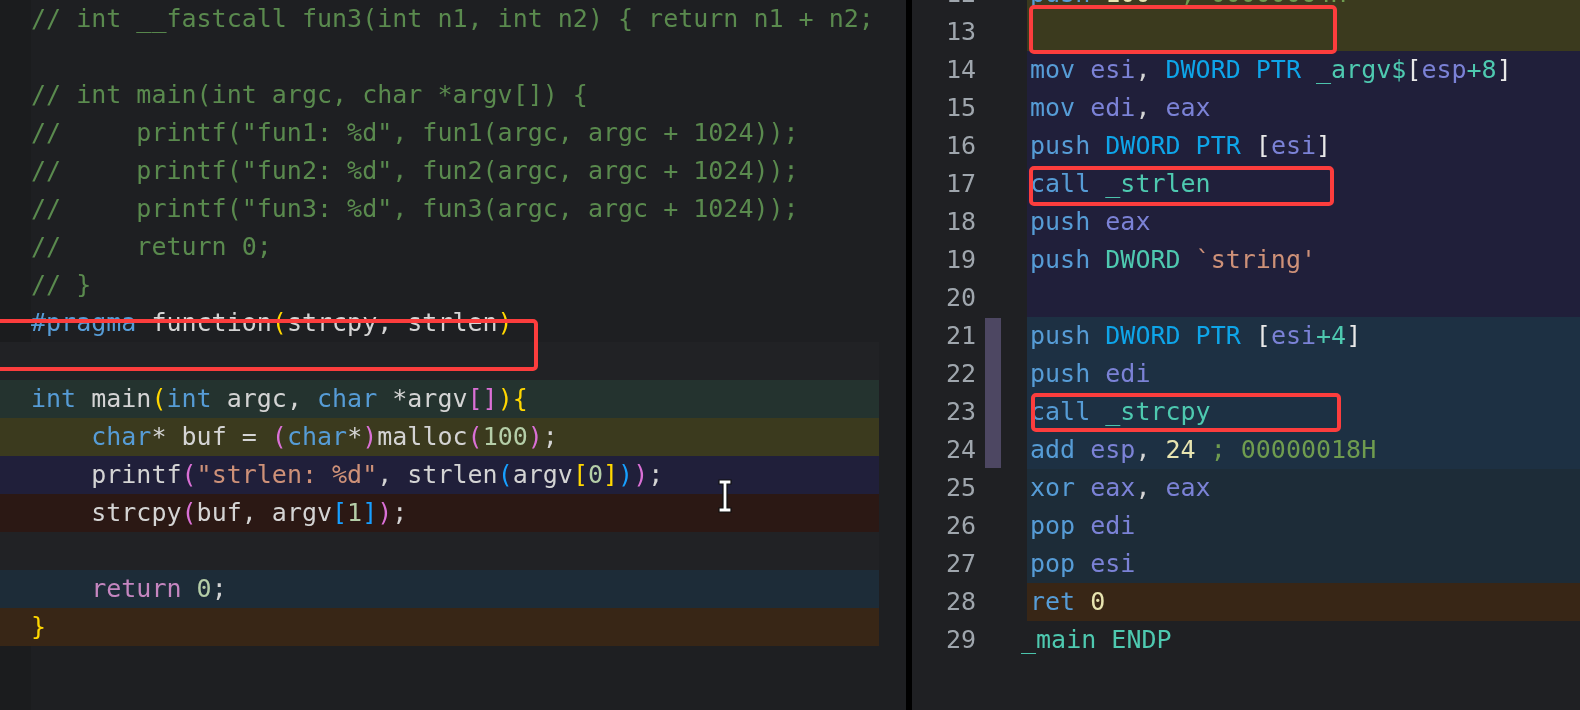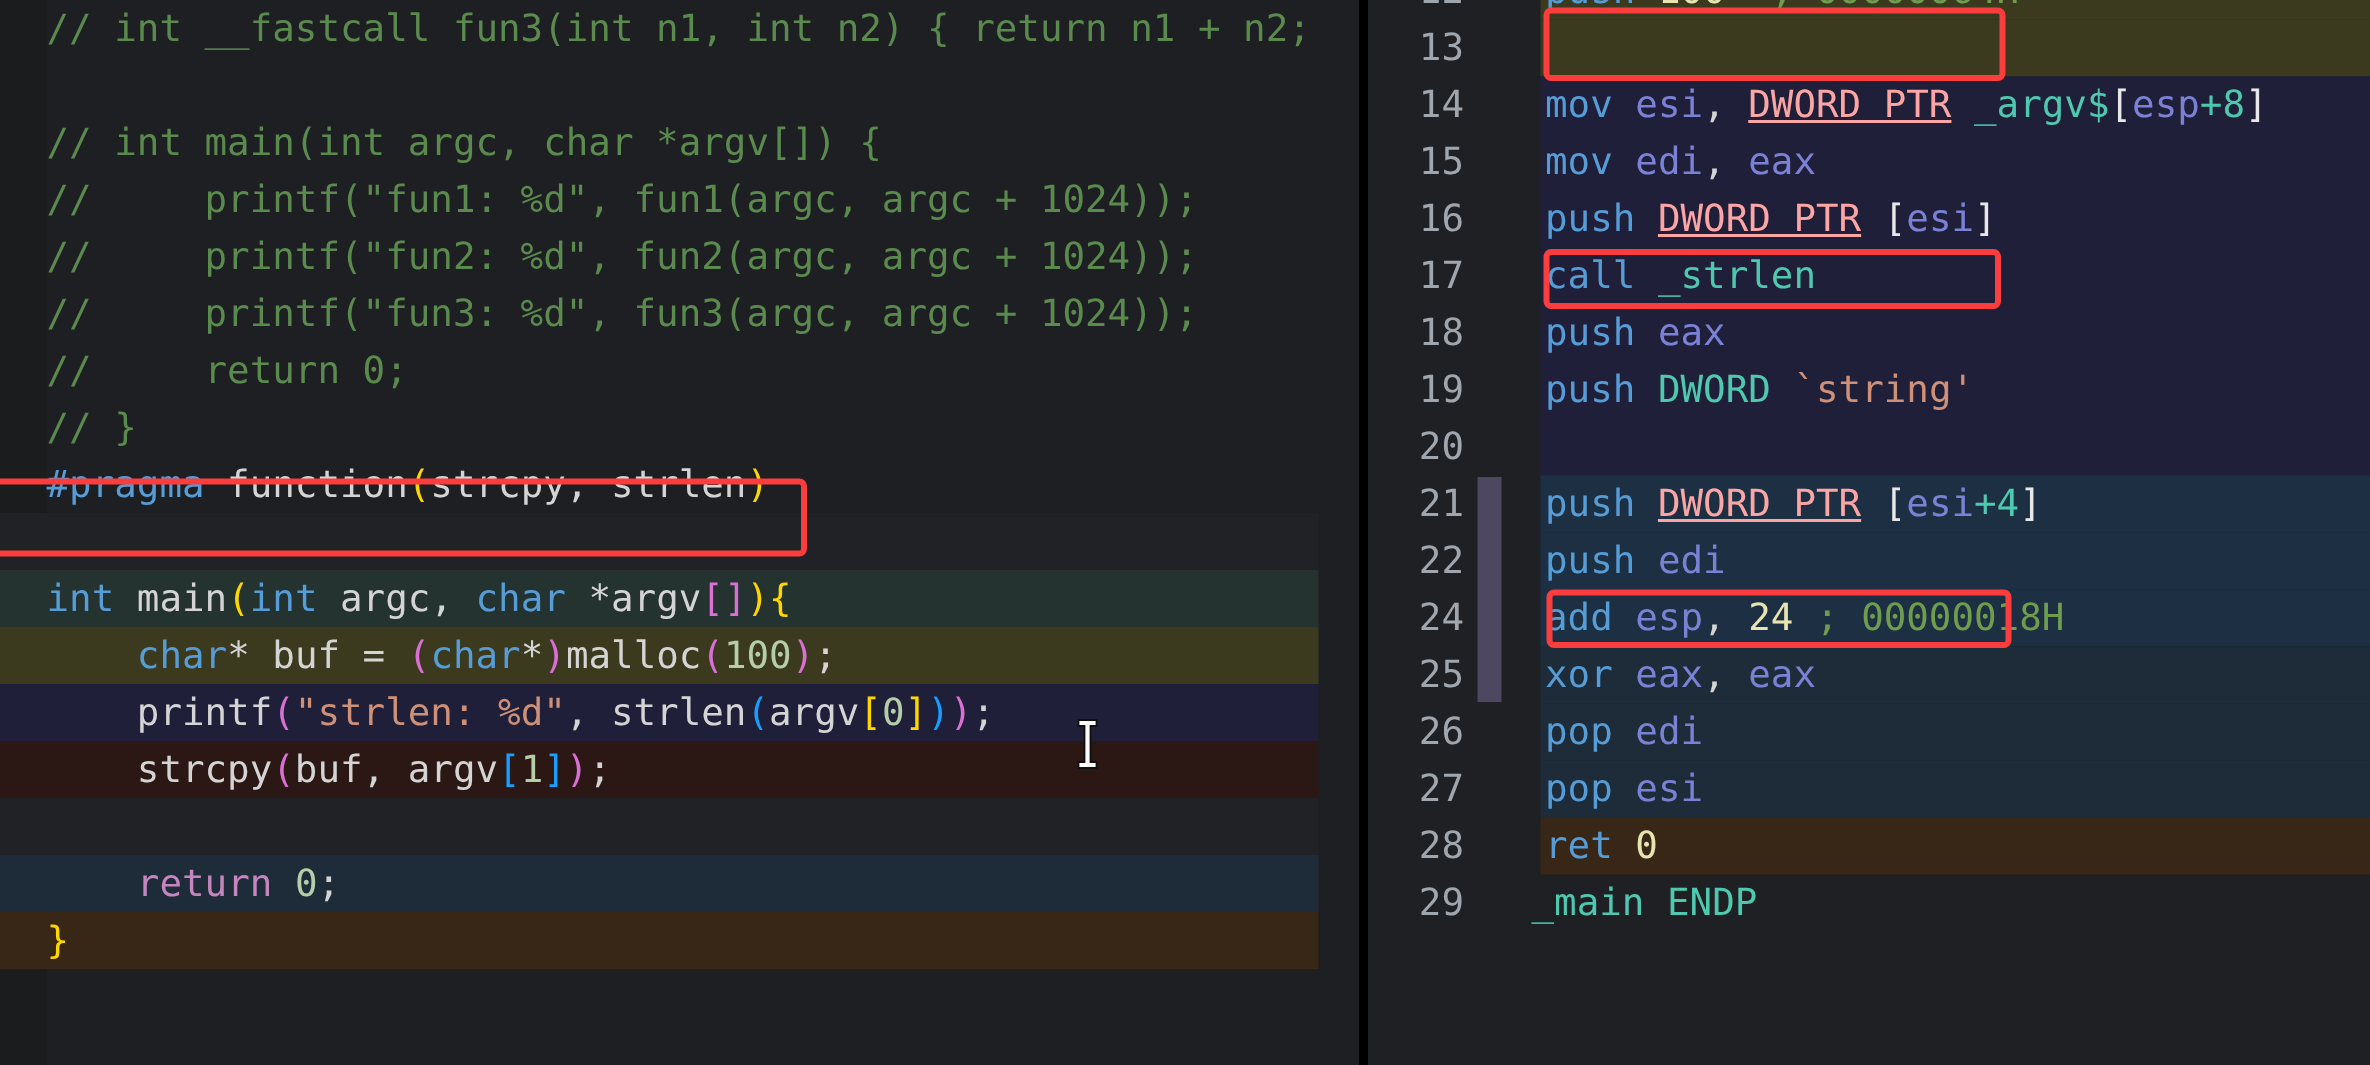--- a/index.html
+++ b/index.html
@@ -101,21 +101,21 @@
   .ab-none   { background: transparent; }
   .ab-olive  { background: #3b3a1e; }
   .ab-navy   { background: #201f3a; }
   .ab-slate  { background: #1d3043; }
   .ab-slate2 { background: #1d2c38; }
   .ab-brown  { background: #382616; }
 
   
   .a-mn   { color: #569cd6; }   
   .a-reg  { color: #7b82d6; }   
-  .a-ptr  { color: #fca5a5; text-decoration: underline; }   
+  .a-ptr  { color: #0ea5e9; }   
   .a-sym  { color: #4ec9b0; }   
   .a-num  { color: #e8e4b0; }   
   .a-cmt  { color: #6f9c4f; }   
   .a-str  { color: #ce9178; }   
   .a-brk  { color: #e8e8e8; }   
   .a-punc { color: #d4d4d4; }
 
   
   #asm-thumb {
     position: absolute; left: 73px; top: 318px;
@@ -182,20 +182,21 @@
         <div class="arow"><div class="aband ab-olive"></div><div class="lnum">13</div></div>
         <div class="arow"><div class="aband ab-navy"></div><div class="lnum">14</div><div class="atext"><span class="a-mn">mov</span><span class="a-punc"> </span><span class="a-reg">esi</span><span class="a-punc">, </span><span class="a-ptr">DWORD PTR</span><span class="a-punc"> </span><span class="a-sym">_argv$</span><span class="a-brk">[</span><span class="a-reg">esp</span><span class="a-sym">+8</span><span class="a-brk">]</span></div></div>
         <div class="arow"><div class="aband ab-navy"></div><div class="lnum">15</div><div class="atext"><span class="a-mn">mov</span><span class="a-punc"> </span><span class="a-reg">edi</span><span class="a-punc">, </span><span class="a-reg">eax</span></div></div>
         <div class="arow"><div class="aband ab-navy"></div><div class="lnum">16</div><div class="atext"><span class="a-mn">push</span><span class="a-punc"> </span><span class="a-ptr">DWORD PTR</span><span class="a-punc"> </span><span class="a-brk">[</span><span class="a-reg">esi</span><span class="a-brk">]</span></div></div>
         <div class="arow"><div class="aband ab-navy"></div><div class="lnum">17</div><div class="atext"><span class="a-mn">call</span><span class="a-punc"> </span><span class="a-sym">_strlen</span></div></div>
         <div class="arow"><div class="aband ab-navy"></div><div class="lnum">18</div><div class="atext"><span class="a-mn">push</span><span class="a-punc"> </span><span class="a-reg">eax</span></div></div>
         <div class="arow"><div class="aband ab-navy"></div><div class="lnum">19</div><div class="atext"><span class="a-mn">push</span><span class="a-punc"> </span><span class="a-sym">DWORD</span><span class="a-punc"> </span><span class="a-str">`string'</span></div></div>
         <div class="arow"><div class="aband ab-navy"></div><div class="lnum">20</div></div>
         <div class="arow"><div class="aband ab-slate"></div><div class="lnum">21</div><div class="atext"><span class="a-mn">push</span><span class="a-punc"> </span><span class="a-ptr">DWORD PTR</span><span class="a-punc"> </span><span class="a-brk">[</span><span class="a-reg">esi</span><span class="a-sym">+4</span><span class="a-brk">]</span></div></div>
         <div class="arow"><div class="aband ab-slate"></div><div class="lnum">22</div><div class="atext"><span class="a-mn">push</span><span class="a-punc"> </span><span class="a-reg">edi</span></div></div>
+        <div class="arow"><div class="aband ab-slate"></div><div class="lnum">23</div><div class="atext"><span class="a-mn">call</span><span class="a-punc"> </span><span class="a-sym">_strcpy</span></div></div>
         <div class="arow"><div class="aband ab-slate"></div><div class="lnum">24</div><div class="atext"><span class="a-mn">add</span><span class="a-punc"> </span><span class="a-reg">esp</span><span class="a-punc">, </span><span class="a-num">24</span><span class="a-punc"> </span><span class="a-cmt">; 00000018H</span></div></div>
         <div class="arow"><div class="aband ab-slate2"></div><div class="lnum">25</div><div class="atext"><span class="a-mn">xor</span><span class="a-punc"> </span><span class="a-reg">eax</span><span class="a-punc">, </span><span class="a-reg">eax</span></div></div>
         <div class="arow"><div class="aband ab-slate2"></div><div class="lnum">26</div><div class="atext"><span class="a-mn">pop</span><span class="a-punc"> </span><span class="a-reg">edi</span></div></div>
         <div class="arow"><div class="aband ab-slate2"></div><div class="lnum">27</div><div class="atext"><span class="a-mn">pop</span><span class="a-punc"> </span><span class="a-reg">esi</span></div></div>
         <div class="arow"><div class="aband ab-brown"></div><div class="lnum">28</div><div class="atext"><span class="a-mn">ret</span><span class="a-punc"> </span><span class="a-num">0</span></div></div>
         <div class="arow"><div class="aband ab-none"></div><div class="lnum">29</div><div class="atext" style="left: 106px;"><span class="a-sym">_main</span><span class="a-punc"> </span><span class="a-sym">ENDP</span></div></div>
       </div>
     <div id="asm-thumb" style="top: 318px; height: 150px;"></div>
   </div>
 

